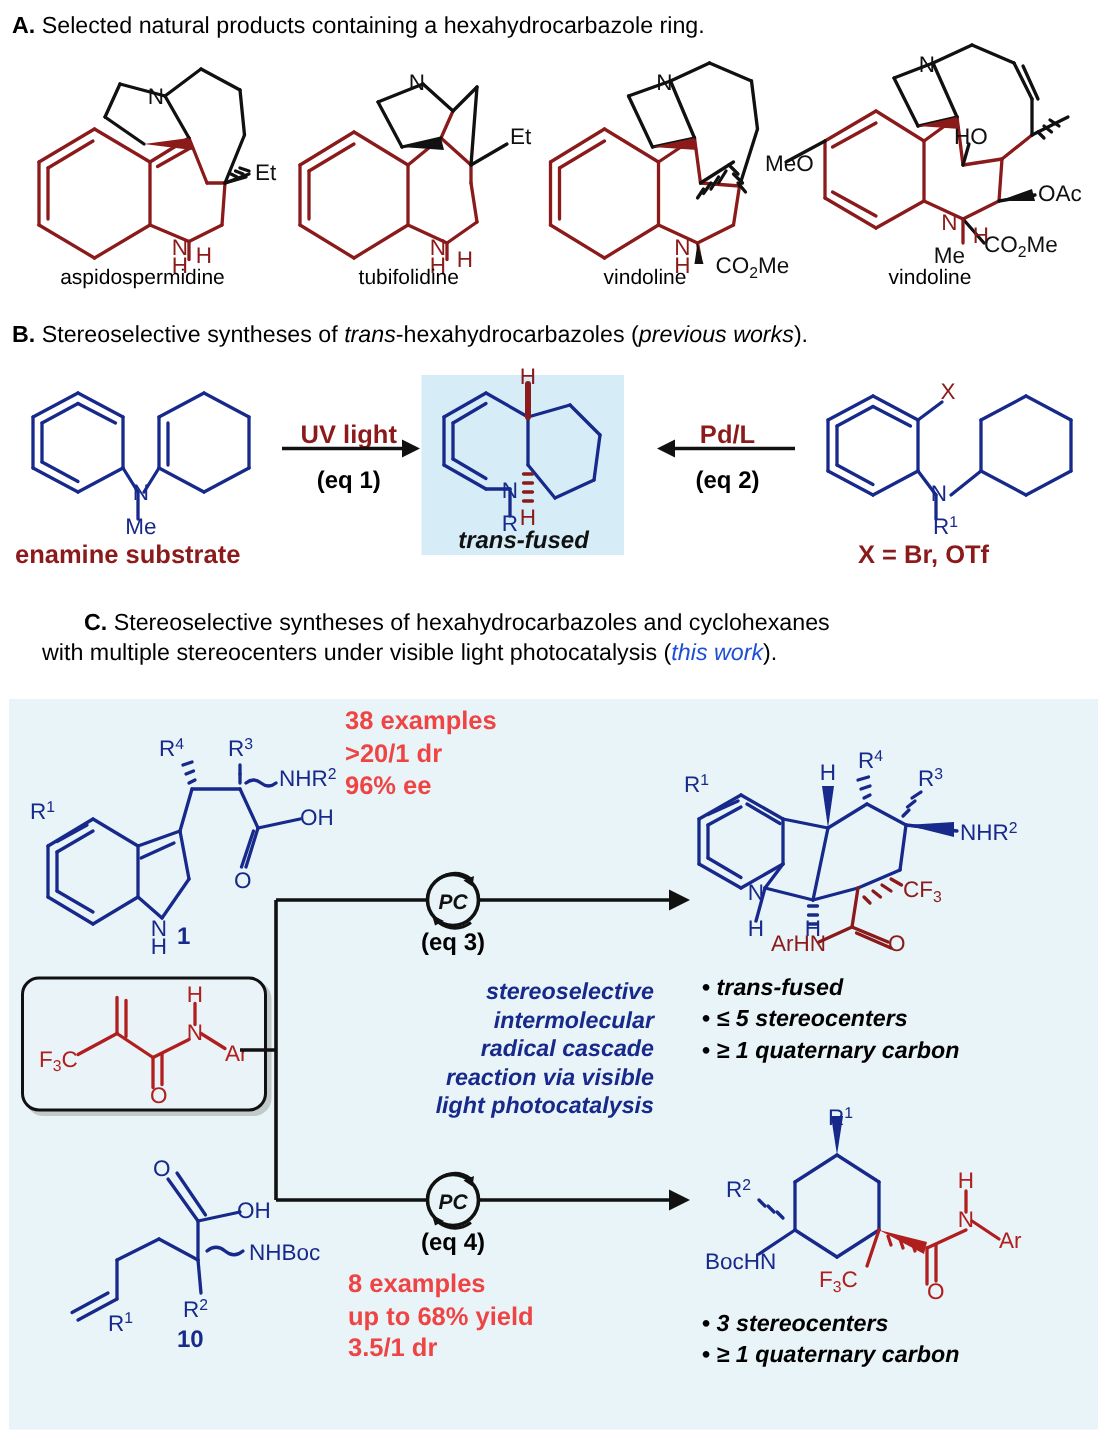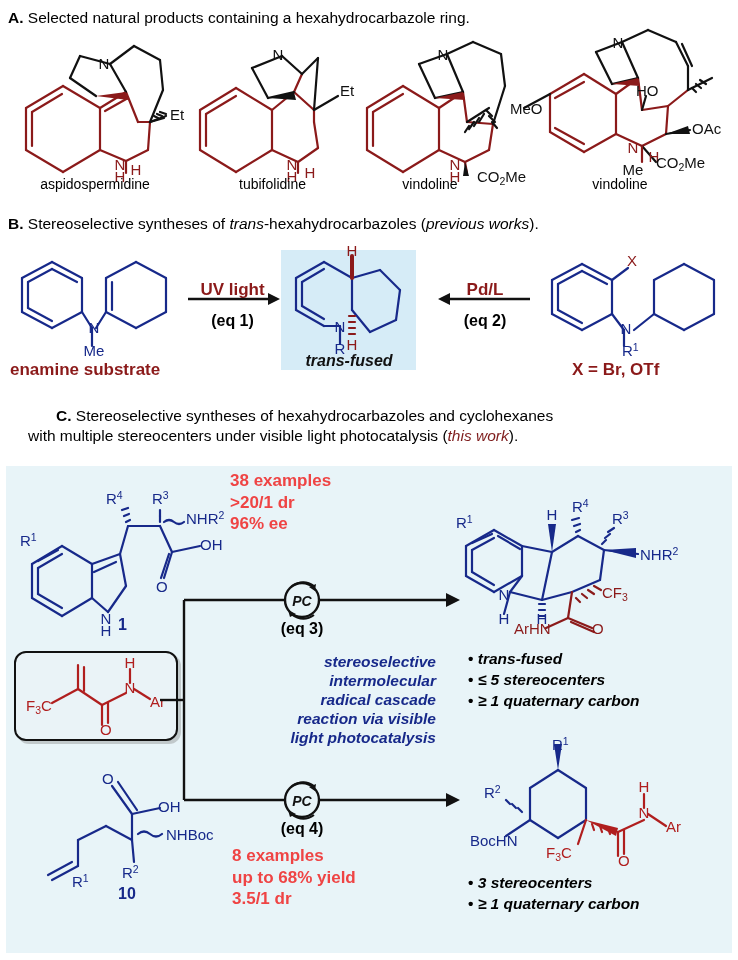--- a/index.html
+++ b/index.html
@@ -8,21 +8,21 @@
     font-family:"Liberation Sans","DejaVu Sans",sans-serif;
     color:#000;
   }
   .abs{position:absolute;}
   
   .panel-head{
     font-size:15.5px;line-height:19px;color:#000;letter-spacing:0px;
   }
   .panel-head .letter{font-weight:bold;}
   .ital{font-style:italic;}
-  .red-ital{font-style:italic;color:#7f1d1d;}
+  .red-ital{font-style:italic;color:#1d4ed8;}
   
   .np-name{
     font-size:14px;text-align:center;color:#000;
   }
   
   #panelC-box{
     left:6px;top:466px;width:726px;height:487px;
     background:#e8f4f8;
   }
   

